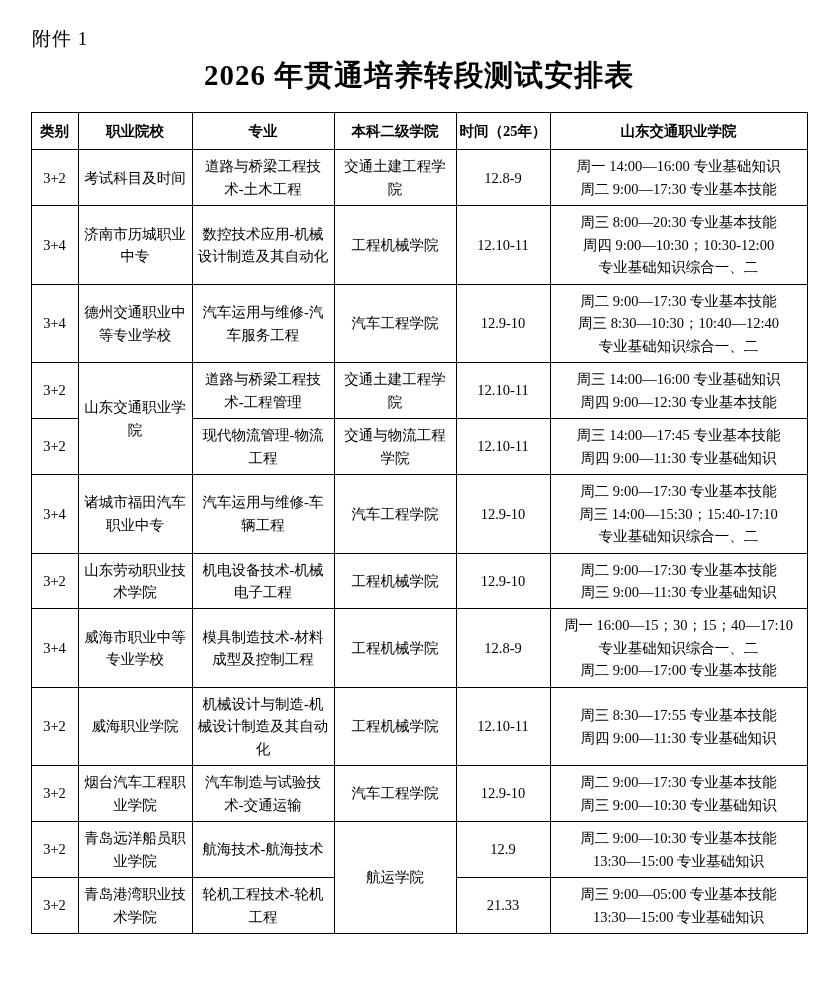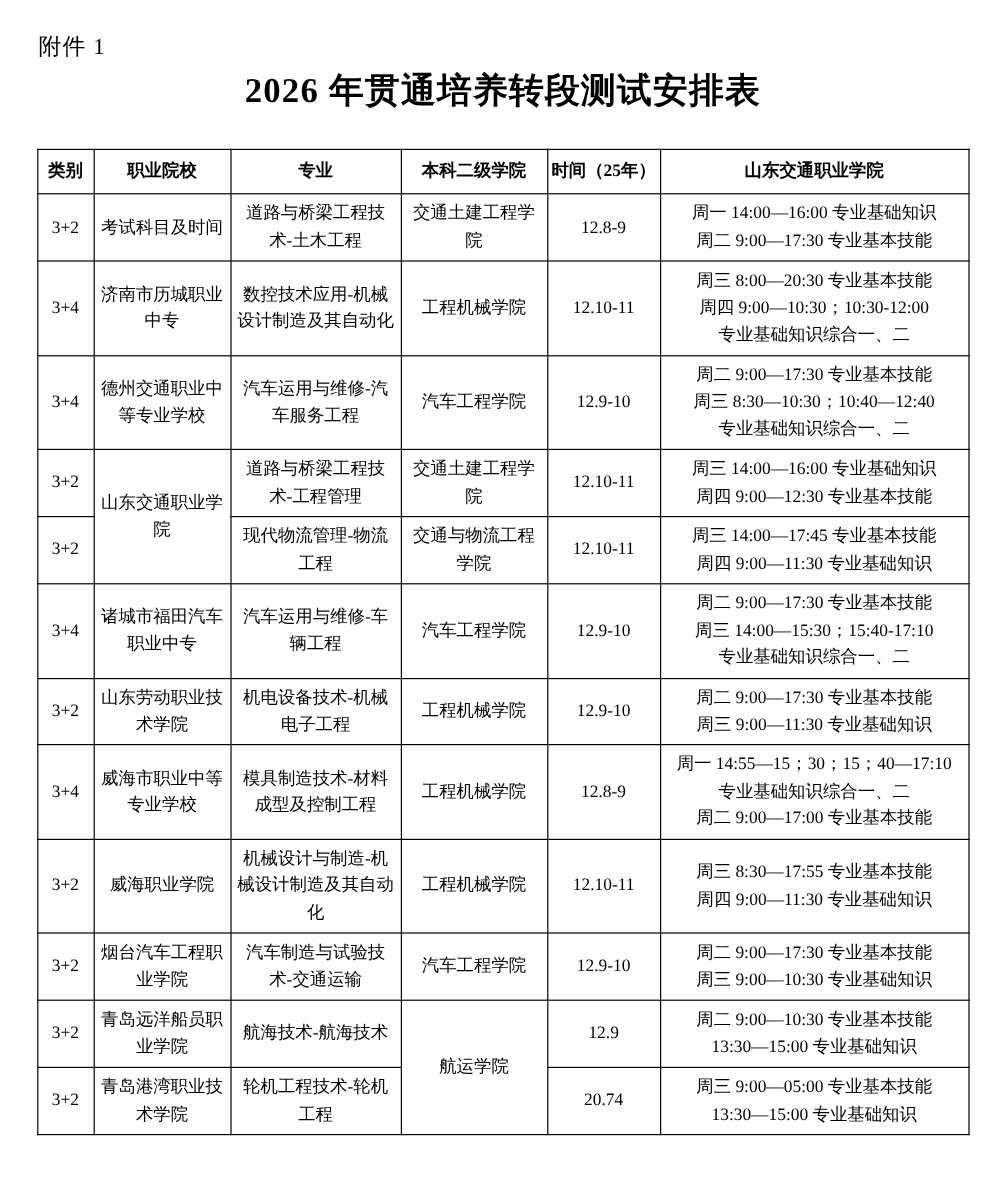--- a/index.html
+++ b/index.html
@@ -25,21 +25,21 @@
     font-size: 19px;
     letter-spacing: 1px;
     margin: 0 0 4px 2px;
     font-family: "Liberation Serif", "DejaVu Serif", serif;
   }
   .doc-title {
     text-align: center;
     font-size: 29px;
     font-weight: bold;
     letter-spacing: 1px;
-    margin: 4px 0 28px 0;
+    margin: 4px 0 16px 0;
     font-family: "Liberation Serif", "DejaVu Serif", serif;
   }
   table.schedule {
     border-collapse: collapse;
     width: 776px;
     margin: 0 auto;
     table-layout: fixed;
   }
   table.schedule th,
   table.schedule td {
@@ -188,21 +188,21 @@
           </td>
       </tr>
 
       <tr>
         <td>3+4</td>
         <td>威海市职业中等专业学校</td>
         <td>模具制造技术-材料成型及控制工程</td>
         <td>工程机械学院</td>
         <td>12.8-9</td>
         <td class="subject cell-lines">
-            <div>周一 14:55—15；30；15；40—17:10</div>
+            <div>周一 16:00—15；30；15；40—17:10</div>
             <div>专业基础知识综合一、二</div>
             <div>周二 9:00—17:00 专业基本技能</div>
           </td>
       </tr>
 
       <tr>
         <td>3+2</td>
         <td>威海职业学院</td>
         <td>机械设计与制造-机械设计制造及其自动化</td>
         <td>工程机械学院</td>
@@ -234,21 +234,21 @@
         <td class="subject cell-lines">
             <div>周二 9:00—10:30 专业基本技能</div>
             <div>13:30—15:00 专业基础知识</div>
           </td>
       </tr>
 
       <tr>
         <td>3+2</td>
         <td>青岛港湾职业技术学院</td>
         <td>轮机工程技术-轮机工程</td>
-        <td>20.74</td>
+        <td>21.33</td>
         <td class="subject cell-lines">
             <div>周三 9:00—05:00 专业基本技能</div>
             <div>13:30—15:00 专业基础知识</div>
           </td>
       </tr>
     </tbody>
   </table>
 
 </div>
 

